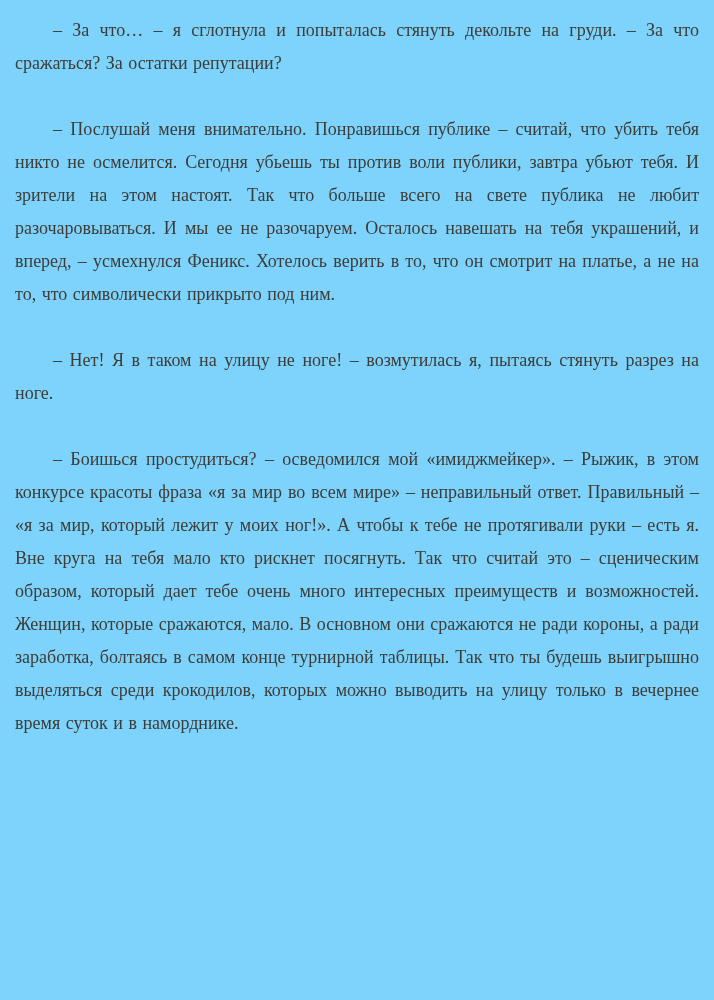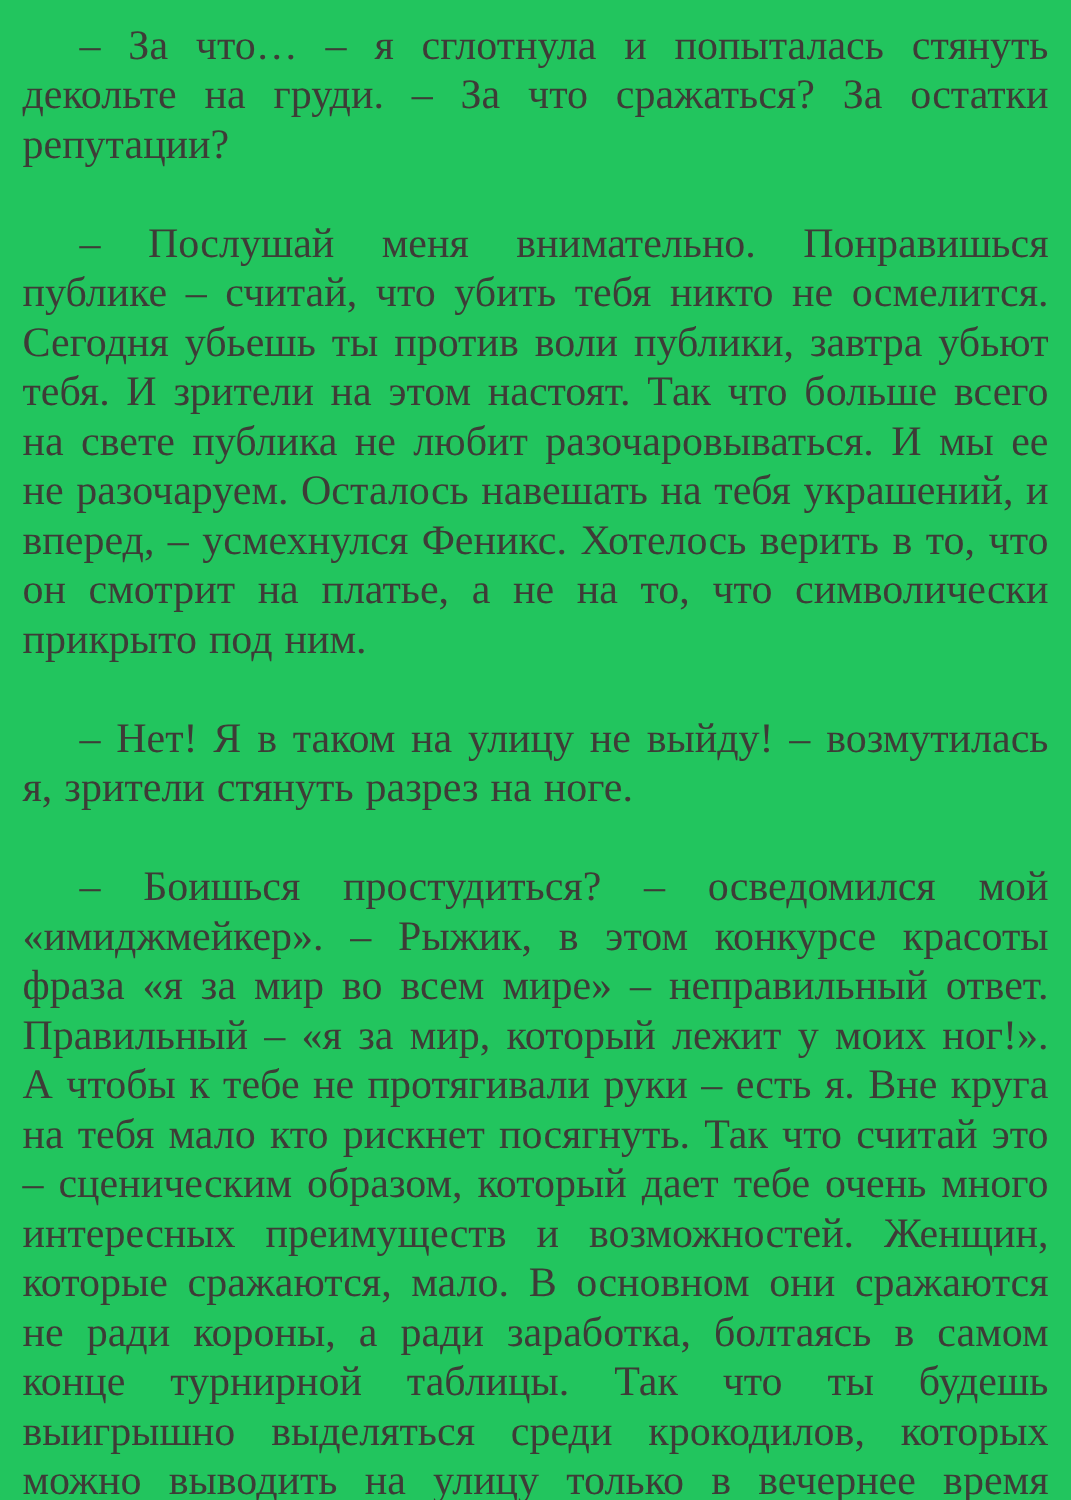--- a/index.html
+++ b/index.html
@@ -5,37 +5,37 @@
   html, body {
     margin: 0;
     padding: 0;
     background: #f2efe8;
   }
   .book-page {
     width: 714px;
     height: 1000px;
     box-sizing: border-box;
     padding: 14px 15px 0 15px;
-    background: #22c55e;
+    background: #7dd3fc;
     color: #3e3c37;
     font-family: "Liberation Serif", "DejaVu Serif", serif;
-    font-size: 28px;
+    font-size: 18px;
     line-height: 33px;
     text-align: justify;
     overflow: hidden;
   }
   .book-page p {
     margin: 0 0 33px 0;
     text-indent: 38px;
     hyphens: auto;
     -webkit-hyphens: auto;
     word-spacing: 1px;
   }
 </style>
 </head>
 <body>
 
 <main class="book-page">
   <p>– За что… – я сглотнула и попыталась стянуть декольте на груди. – За что сражаться? За остатки репутации?</p>
   <p>– Послушай меня внимательно. Понравишься публике – считай, что убить тебя никто не осмелится. Сегодня убьешь ты против воли публики, завтра убьют тебя. И зрители на этом настоят. Так что больше всего на свете публика не любит разочаровываться. И мы ее не разочаруем. Осталось навешать на тебя украшений, и вперед, – усмехнулся Феникс. Хотелось верить в то, что он смотрит на платье, а не на то, что символически прикрыто под ним.</p>
-  <p>– Нет! Я в таком на улицу не выйду! – возмутилась я, зрители стянуть разрез на ноге.</p>
+  <p>– Нет! Я в таком на улицу не ноге! – возмутилась я, пытаясь стянуть разрез на ноге.</p>
   <p>– Боишься простудиться? – осведомился мой «имиджмейкер». – Рыжик, в этом конкурсе красоты фраза «я за мир во всем мире» – неправильный ответ. Правильный – «я за мир, который лежит у моих ног!». А чтобы к тебе не протягивали руки – есть я. Вне круга на тебя мало кто рискнет посягнуть. Так что считай это – сценическим образом, который дает тебе очень много интересных преимуществ и возможностей. Женщин, которые сражаются, мало. В основном они сражаются не ради короны, а ради заработка, болтаясь в самом конце турнирной таблицы. Так что ты будешь выигрышно выделяться среди крокодилов, которых можно выводить на улицу только в вечернее время суток и в наморднике.</p>
 </main>
 
 </body></html>

